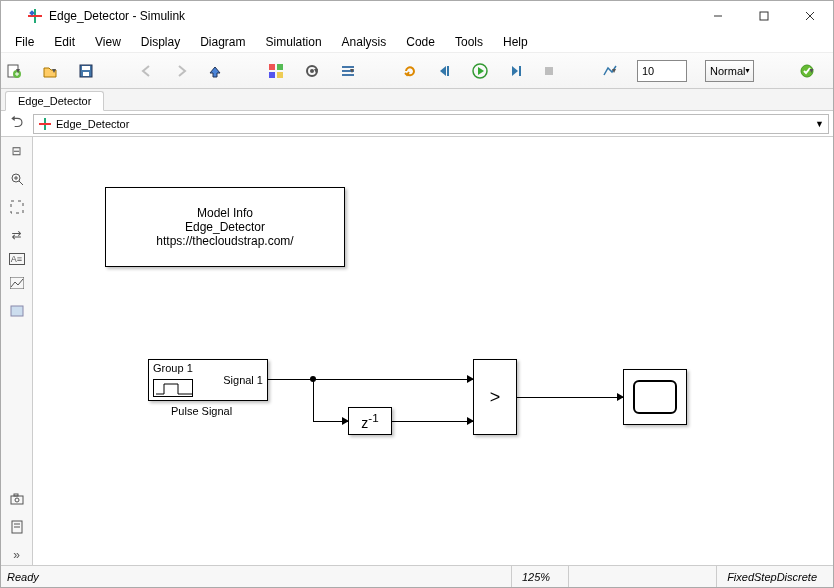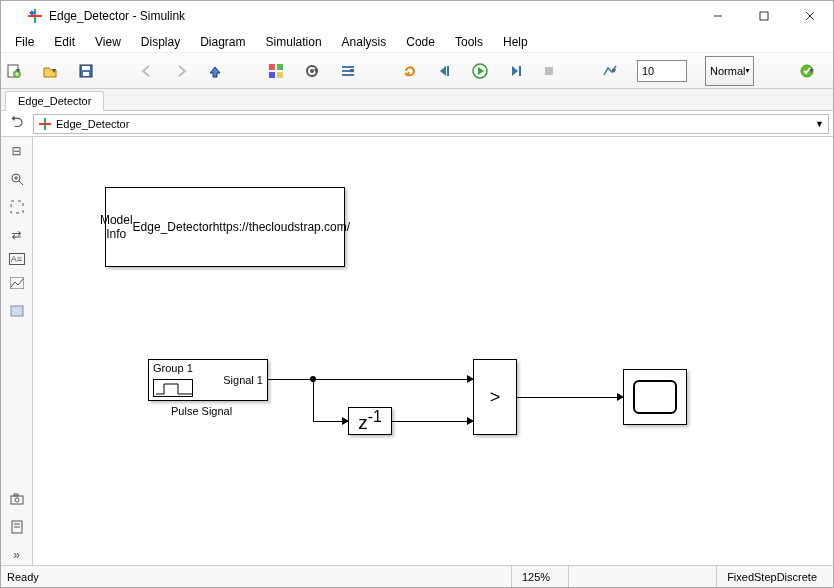--- a/index.html
+++ b/index.html
@@ -10,45 +10,45 @@
   .titlebar .spacer { flex: 1; }
   .titlebar .winbtn { width: 46px; height: 30px; display: flex; align-items: center; justify-content: center; font-size: 10px; color: #333; }
   .menubar { height: 22px; display: flex; align-items: center; padding: 0 4px; font-size: 12px; gap: 0; border-bottom: 1px solid #eee;}
   .menubar .menuitem { padding: 2px 10px; cursor: default; }
   .toolbar { height: 36px; display: flex; align-items: center; padding: 2px 4px; gap: 18px; border-bottom: 1px solid #ccc; background: linear-gradient(#fcfcfc,#f4f4f4);}
   .tbtn { width: 28px; height: 28px; border: 1px solid transparent; border-radius: 2px; display: flex; align-items: center; justify-content: center; position: relative; }
   .tbtn.drop { width: 38px; }
   .tbtn.drop::after { content: "▾"; font-size: 8px; color: #555; position: absolute; right: 2px; }
   .tsep { width: 1px; height: 24px; background: #ccc; margin: 0 4px; }
   .simtime { width: 50px; height: 22px; border: 1px solid #888; font-size: 11px; padding: 0 4px; background: #fff;}
-  .simmode { width: 104px; height: 30px; border: 1px solid #888; font-size: 11px; padding: 0 4px; background: linear-gradient(#fff,#eee); display: flex; align-items: center; justify-content: space-between;}
+  .simmode { width: 104px; height: 22px; border: 1px solid #888; font-size: 11px; padding: 0 4px; background: linear-gradient(#fff,#eee); display: flex; align-items: center; justify-content: space-between;}
   .tabstrip { height: 22px; background: #f4f4f4; border-bottom: 1px solid #ccc; display: flex; align-items: flex-end; padding-left: 4px;}
   .tabstrip .tab { font-size: 11px; padding: 3px 12px; border: 1px solid #ccc; border-bottom: 1px solid #fff; background: #fff; border-radius: 3px 3px 0 0; margin-bottom: -1px;}
   .breadcrumb-row { height: 26px; display: flex; align-items: center; border-bottom: 1px solid #ccc; }
   .breadcrumb-row .navback { width: 32px; display: flex; justify-content: center; color: #555;}
   .breadcrumb-row .crumb { flex: 1; border: 1px solid #bbb; height: 20px; margin: 2px 4px 2px 0; display: flex; align-items: center; font-size: 11px; padding: 0 4px; gap: 4px;}
   .main { flex: 1; display: flex; min-height: 0; }
   .palette { width: 32px; background: #f7f7f7; border-right: 1px solid #ccc; display: flex; flex-direction: column; align-items: center; padding-top: 4px; gap: 8px;}
   .palette .pbtn { width: 20px; height: 20px; display: flex; align-items: center; justify-content: center; color: #555; font-size: 12px; border: 1px solid transparent;}
   .palette .spacer { flex: 1; }
   .canvas { flex: 1; position: relative; background: #fff; }
   .block { position: absolute; background: #fff; border: 1px solid #000; box-shadow: 2px 2px 3px rgba(0,0,0,.25);}
-  .modelinfo { left: 72px; top: 50px; width: 240px; height: 80px; display: flex; flex-direction: row; align-items: center; justify-content: center; font-size: 12px; text-align:center;}
+  .modelinfo { left: 72px; top: 50px; width: 240px; height: 80px; display: flex; flex-direction: column; align-items: center; justify-content: center; font-size: 12px; text-align:center;}
   .watermark { position: absolute; left: 480px; top: 146px; color: #d22; font-family: "Comic Sans MS", cursive; font-size: 24px; font-style: italic;}
   .siggen { left: 115px; top: 222px; width: 120px; height: 42px; font-size: 11px;}
   .siggen .grp { position: absolute; left: 4px; top: 2px;}
   .siggen .siglabel { position: absolute; right: 4px; top: 14px;}
   .siggen .wave { position: absolute; left: 4px; bottom: 3px; width: 40px; height: 18px; border: 1px solid #000;}
   .siggen-label { position: absolute; left: 138px; top: 268px; font-size: 11px;}
-  .delay { left: 315px; top: 270px; width: 44px; height: 28px; display:flex; align-items:center; justify-content:center; font-size: 19px;}
+  .delay { left: 315px; top: 270px; width: 44px; height: 28px; display:flex; align-items:center; justify-content:center; font-size: 14px;}
   .compare { left: 440px; top: 222px; width: 44px; height: 76px; display:flex; align-items:center; justify-content:center; font-size: 18px;}
   .scope { left: 590px; top: 232px; width: 64px; height: 56px; display:flex; align-items:center; justify-content:center;}
   .scope .screen { width: 44px; height: 34px; border: 2px solid #000; border-radius: 6px;}
   .wire { position:absolute; background:#000;}
-  .statusbar { height: 22px; border-top: 1px solid #ccc; display: flex; align-items: center; font-size: 11px; padding: 0 6px; gap: 8px; background: #f7f7f7;}
+  .statusbar { height: 22px; border-top: 1px solid #ccc; display: flex; align-items: center; font-size: 11px; padding: 0 6px; gap: 8px; background: #f7f7f7; font-style: italic;}
   .statusbar .flex { flex: 1; }
   .statcell { border-left: 1px solid #ccc; padding: 0 10px; height: 100%; display:flex; align-items:center;}
   .disabled { opacity: .35; }
   svg { display:block; }
   .arrowhead { position:absolute; width:0; height:0; border-top:4px solid transparent; border-bottom:4px solid transparent; border-left:7px solid #000;}
   .node { position:absolute; width:6px; height:6px; background:#000; border-radius:50%;}
 </style>
 </head>
 <body>
 

